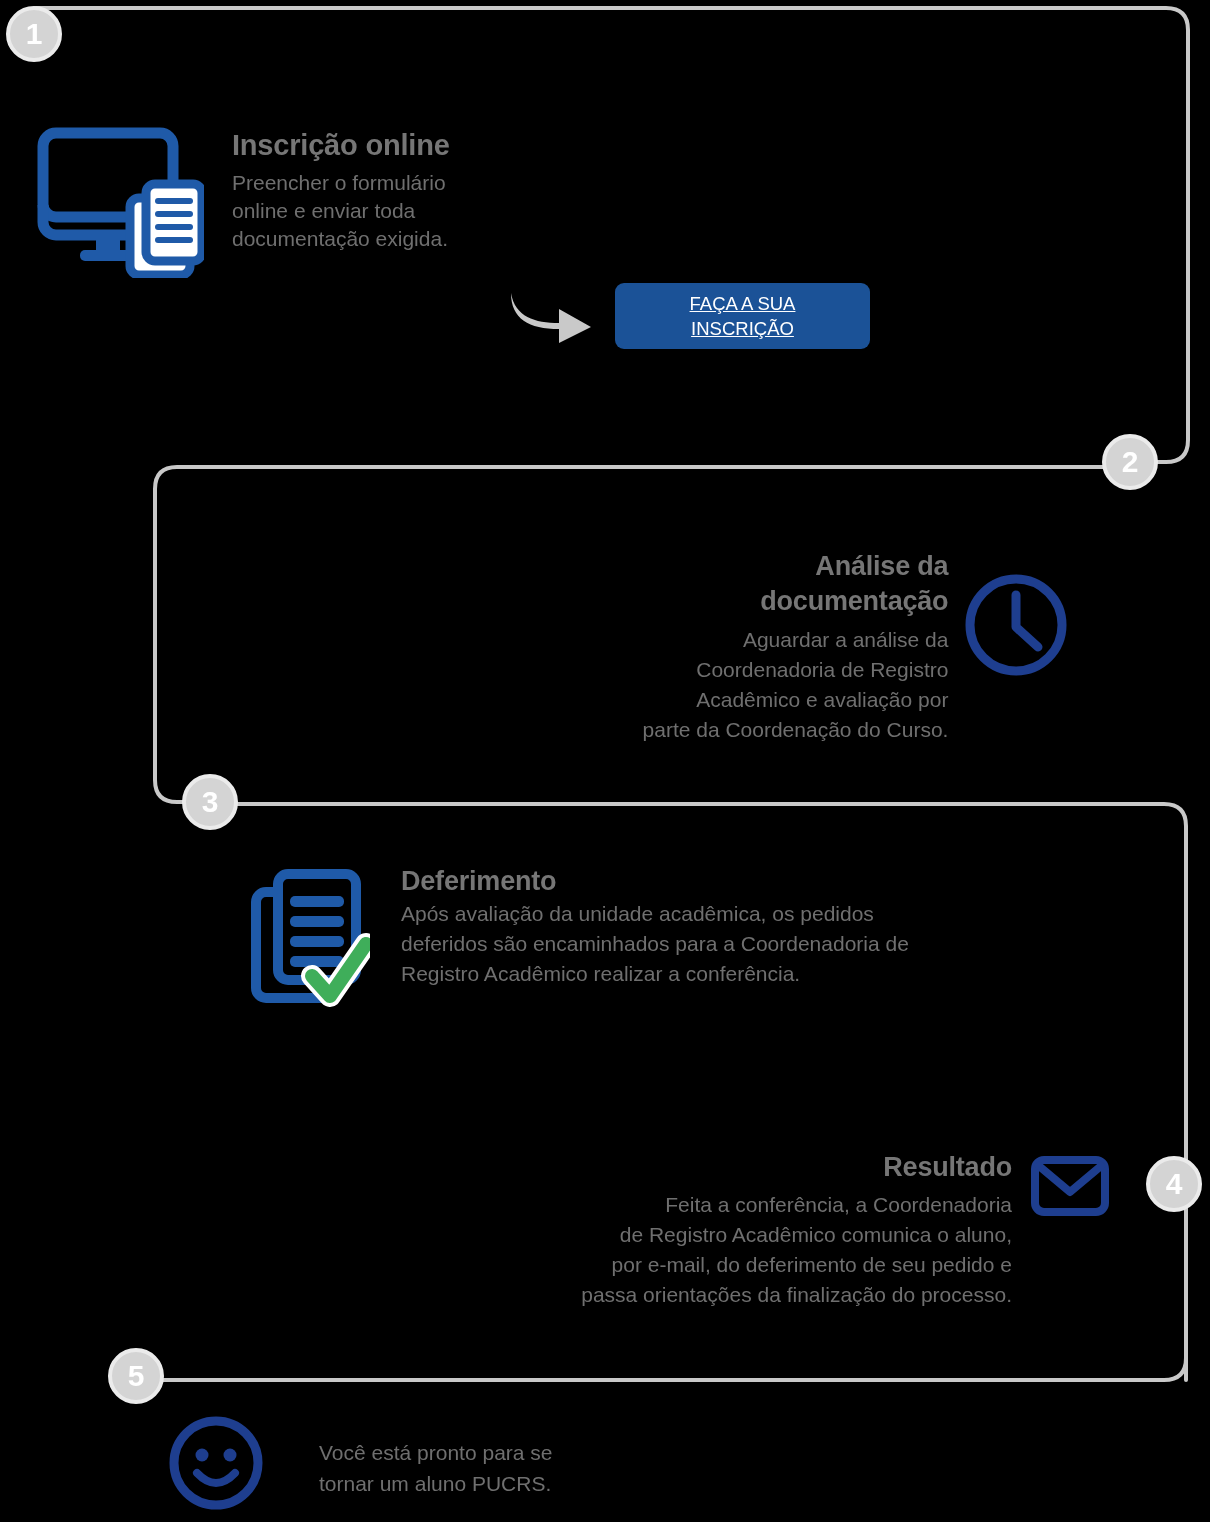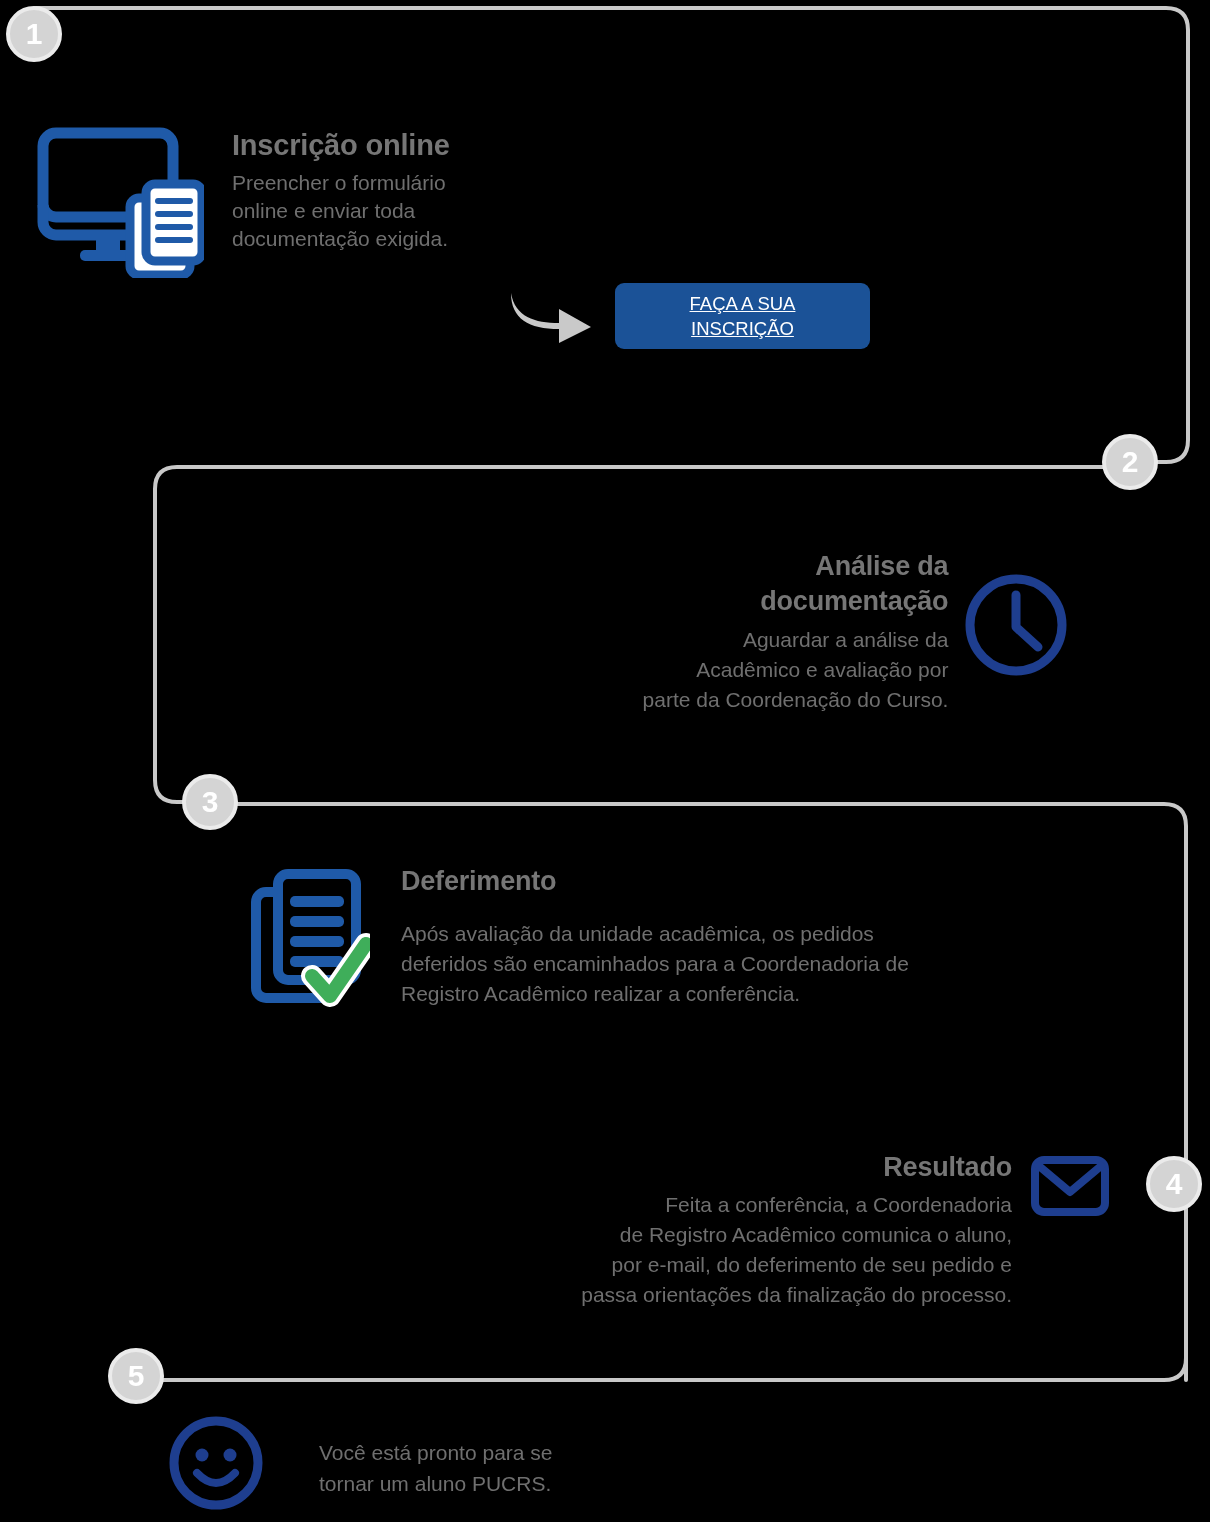--- a/index.html
+++ b/index.html
@@ -87,21 +87,21 @@
   .s2 { left:480px; top:549px; width:600px; }
   .s2 .text-col { width:470px; }
   .s2 .icon-wrap { width:118px; margin-left:14px; padding-top:22px; }
   .s2 .head { font-size:27px; line-height:35px; margin-bottom:6px; }
   .s2 .body { font-size:21px; line-height:30px; }
 
   
   .s3 { left:250px; top:864px; }
   .s3 .icon-wrap { width:125px; }
   .s3 .text-col  { margin-left:26px; width:640px; }
-  .s3 .head { font-size:27px; line-height:35px; margin-bottom:20px; }
+  .s3 .head { font-size:27px; line-height:35px; margin-bottom:0; }
   .s3 .body { font-size:21px; line-height:30px; }
 
   
   .s4 { left:400px; top:1150px; width:720px; }
   .s4 .text-col { width:600px; }
   .s4 .icon-wrap { width:90px; margin-left:18px; padding-top:4px; }
   .s4 .head { font-size:27px; line-height:34px; margin-bottom:6px; }
   .s4 .body { font-size:21px; line-height:30px; }
 
   
@@ -182,20 +182,21 @@
   </div>
 
   <div class="step s2 row rtl">
     <div class="text-col txt-right">
       <div class="head">
         <div>Análise da</div>
         <div>documentação</div>
       </div>
       <div class="body">
         <div>Aguardar a análise da</div>
+        <div>Coordenadoria de Registro</div>
         <div>Acadêmico e avaliação por</div>
         <div>parte da Coordenação do Curso.</div>
       </div>
     </div>
     <div class="icon-wrap">
       <svg width="108" height="108" viewBox="0 0 108 108" fill="none">
         <circle cx="54" cy="54" r="46" stroke="#1e3e8f" stroke-width="9"></circle>
         <path d="M54 24 L54 56 L76 76" stroke="#1e3e8f" stroke-width="9" stroke-linecap="round" stroke-linejoin="round" fill="none"></path>
       </svg>
     </div>

